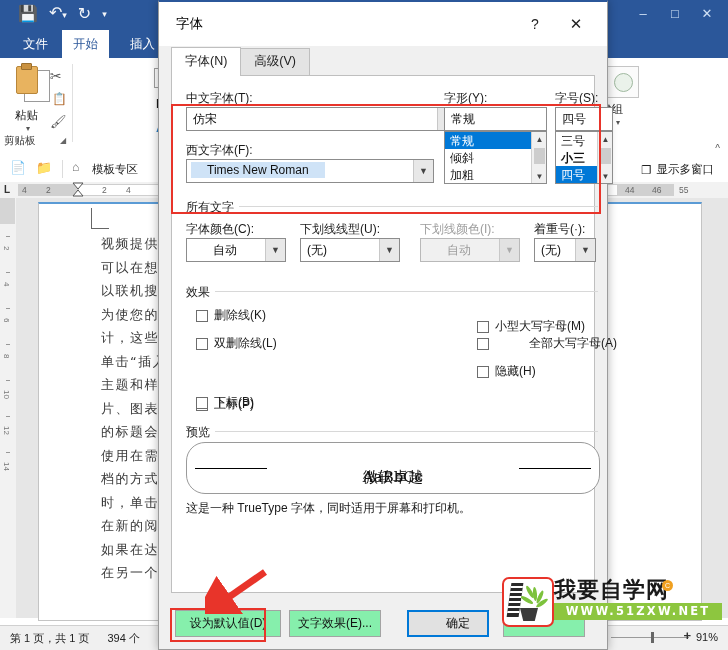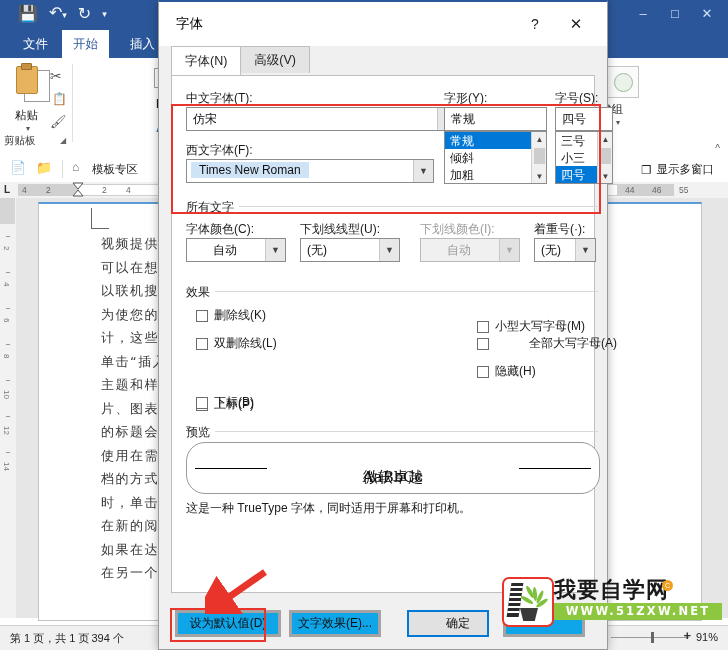--- a/index.html
+++ b/index.html
@@ -81,21 +81,21 @@
      border:1px solid #c4c4c4;border-top:2px solid #5b9bd5;}
   .doc-text{position:absolute;left:62px;top:28px;width:560px;font-size:13px;line-height:23.5px;
      color:#3a3a3a;font-family:"DejaVu Sans",sans-serif;letter-spacing:1.5px;}
   .doc-text div{white-space:nowrap;overflow:hidden;}
   .para-mark{position:absolute;left:52px;top:4px;width:2px;height:20px;}
   .para-mark .ln{position:absolute;left:0;top:0;width:1px;height:20px;background:#666;}
   .para-mark .hz{position:absolute;left:0;top:20px;width:18px;height:1px;background:#666;}
 
   
   .st-lightstrip{position:absolute;left:0;bottom:0;width:728px;height:24px;background:#f0f0f0;border-top:1px solid #d0d0d0;}
-  .st-lightstrip .txt{position:absolute;left:10px;top:5px;font-size:11px;color:#222;display:flex;gap:2px;align-items:center;}
+  .st-lightstrip .txt{position:absolute;left:10px;top:5px;font-size:11px;color:#222;display:flex;gap:18px;align-items:center;}
   .st-lightstrip .right{position:absolute;right:10px;top:4px;display:flex;align-items:center;gap:7px;font-size:11px;color:#222;}
   .zsl2{position:relative;width:78px;height:14px;}
   .zsl2 .trk{position:absolute;left:0;top:7px;width:78px;height:1px;background:#9a9a9a;}
   .zsl2 .plus{position:absolute;right:-2px;top:-2px;font-size:13px;color:#333;font-weight:bold;}
   .zsl2 .knob{position:absolute;left:40px;top:2px;width:3px;height:11px;background:#666;}
 
   
   .watermark{position:absolute;right:4px;bottom:27px;width:222px;height:46px;z-index:60;}
   .wm-logo{position:absolute;left:0;top:0;width:48px;height:46px;background:#fff;
      border:2px solid #e8342a;border-radius:7px;overflow:hidden;}
@@ -119,35 +119,35 @@
      border:1px solid #9b9b9b;border-top:2px solid #2b579a;box-sizing:border-box;z-index:40;
      box-shadow:0 0 9px rgba(0,0,0,.30);}
   .dlg-title{position:absolute;left:0;top:0;width:100%;height:44px;background:#fff;}
   .dlg-title .t{position:absolute;left:17px;top:13px;font-size:13.5px;color:#000;}
   .dlg-help{position:absolute;right:60px;top:10px;width:24px;height:24px;font-size:14px;
      display:flex;align-items:center;justify-content:center;color:#222;}
   .dlg-close{position:absolute;right:18px;top:10px;width:26px;height:24px;font-size:15px;
      display:flex;align-items:center;justify-content:center;color:#222;}
 
   .dlg-body{position:absolute;left:0;top:44px;width:100%;bottom:0;background:#f0f0f0;}
-  .tabstrip{position:absolute;left:12px;top:0;height:30px;display:flex;align-items:flex-start;}
+  .tabstrip{position:absolute;left:12px;top:0;height:30px;display:flex;align-items:center;}
   .dtab{height:26px;padding:0 13px;font-size:12.5px;display:flex;align-items:center;
      border:1px solid #bfbfbf;border-bottom:none;background:#e4e4e4;color:#222;margin-right:-1px;}
   .dtab.active{background:#fff;height:28px;border-color:#bfbfbf;position:relative;z-index:2;}
 
   .dlg-panel{position:absolute;left:12px;top:29px;right:12px;bottom:56px;background:#fff;
      border:1px solid #bfbfbf;}
 
   .lbl{position:absolute;font-size:12px;color:#1a1a1a;white-space:nowrap;}
   .lbl.dim{color:#9c9c9c;}
 
   .combo{position:absolute;height:24px;border:1px solid #8c8c8c;background:#fff;box-sizing:border-box;}
   .combo .v{position:absolute;left:6px;top:3px;font-size:12px;color:#111;white-space:nowrap;}
   .combo .v.center{left:0;width:calc(100% - 22px);text-align:center;}
-  .combo .v.sel{background:#cfe3f7;padding:1px 8px;top:2px;left:4px;}
+  .combo .v.sel{background:#cfe3f7;padding:1px 16px;top:2px;left:4px;}
   .combo .ar{position:absolute;right:0;top:0;width:20px;height:100%;background:#e8e8e8;
      border-left:1px solid #c8c8c8;display:flex;align-items:center;justify-content:center;
      font-size:9px;color:#444;box-sizing:border-box;}
   .combo.dis{background:#f0f0f0;border-color:#b9b9b9;}
   .combo.dis .v{color:#9c9c9c;}
   .combo.dis .ar{background:#e2e2e2;color:#aaa;}
 
   .txtbox{position:absolute;height:24px;border:1px solid #8c8c8c;background:#fff;box-sizing:border-box;}
   .txtbox .v{position:absolute;left:6px;top:3px;font-size:12px;color:#111;}
 
@@ -166,21 +166,21 @@
   .cbx{position:absolute;font-size:12px;color:#1a1a1a;display:flex;align-items:center;gap:6px;white-space:nowrap;}
   .cbx .bx{width:12px;height:12px;border:1px solid #6d6d6d;background:#fff;box-sizing:border-box;flex:none;}
 
   .preview{position:absolute;border:1px solid #9a9a9a;background:#fff;overflow:hidden;}
   .pv-line{position:absolute;top:50%;height:1px;background:#000;}
   .pv-txt{position:absolute;left:0;right:0;top:50%;transform:translateY(-52%);text-align:center;
      font-size:15px;color:#111;font-family:"DejaVu Serif",serif;white-space:nowrap;}
   .pv-txt .ov{position:absolute;left:0;right:0;text-align:center;}
   .pv-note{position:absolute;font-size:12px;color:#1a1a1a;}
 
-  .btn{position:absolute;height:27px;border:3px solid #a3a3a3;background:#0ea5e9;
+  .btn{position:absolute;height:27px;border:1px solid #a3a3a3;background:#86efac;
      font-size:12px;color:#111;display:flex;align-items:center;justify-content:center;box-sizing:border-box;}
   .btn.focus{border:2px solid #0078d7;background:#e1e1e1;}
 
   .redbox{position:absolute;border:2px solid #e8342a;box-sizing:border-box;z-index:50;pointer-events:none;}
   .arrow-svg{position:absolute;z-index:51;}
 </style>
 </head>
 <body>
 
 <div id="word-app">
@@ -411,21 +411,21 @@
           <div class="dn">▼</div>
         </div>
       </div>
 
       <div class="lbl" style="left:383px;top:14px;">字号(S):</div>
       <div class="txtbox" style="left:383px;top:31px;width:58px;">
         <span class="v">四号</span>
       </div>
       <div class="listbox" style="left:383px;top:55px;width:58px;height:53px;">
         <div class="lrow" style="width:41px;">三号</div>
-        <div class="lrow" style="width:41px;">小三</div>
+        <div class="lrow" style="width:41px;font-weight:bold;">小三</div>
         <div class="lrow sel" style="width:41px;">四号</div>
         <div class="lsb">
           <div class="up">▲</div>
           <div class="th"></div>
           <div class="dn">▼</div>
         </div>
       </div>
 
       <div class="grpbox" style="left:14px;top:130px;width:412px;height:1px;">
         <div class="gline"></div>

